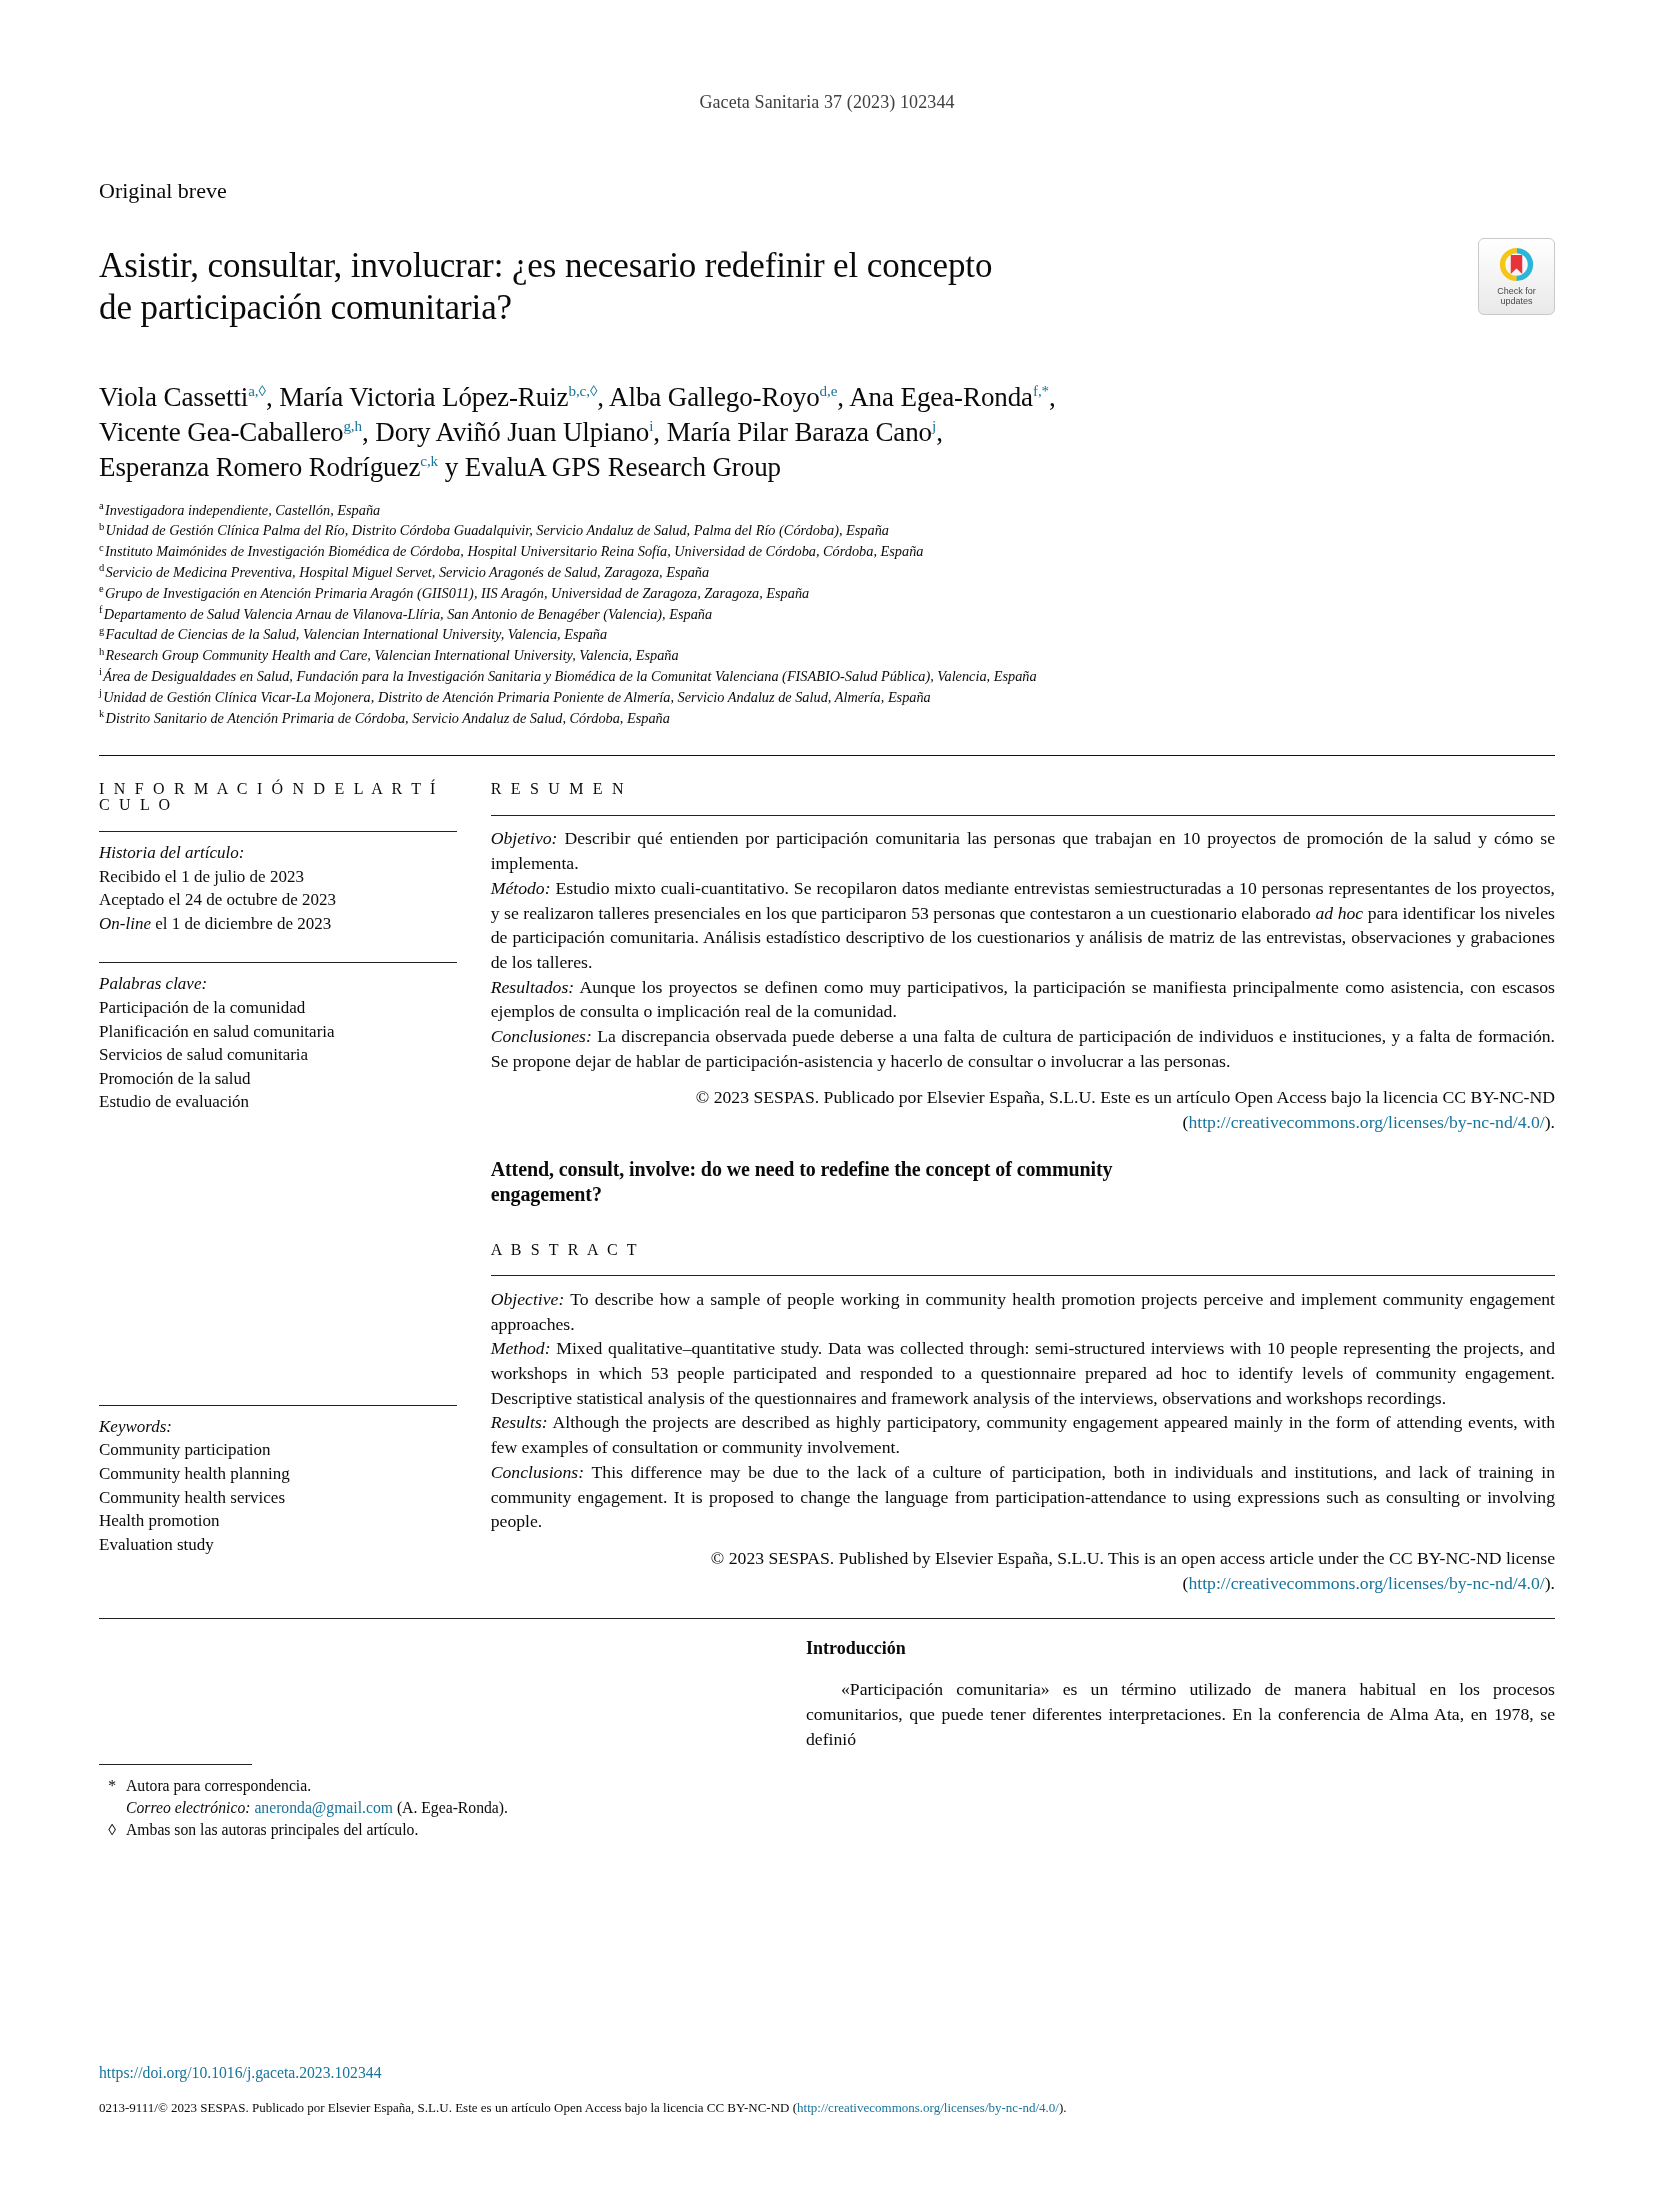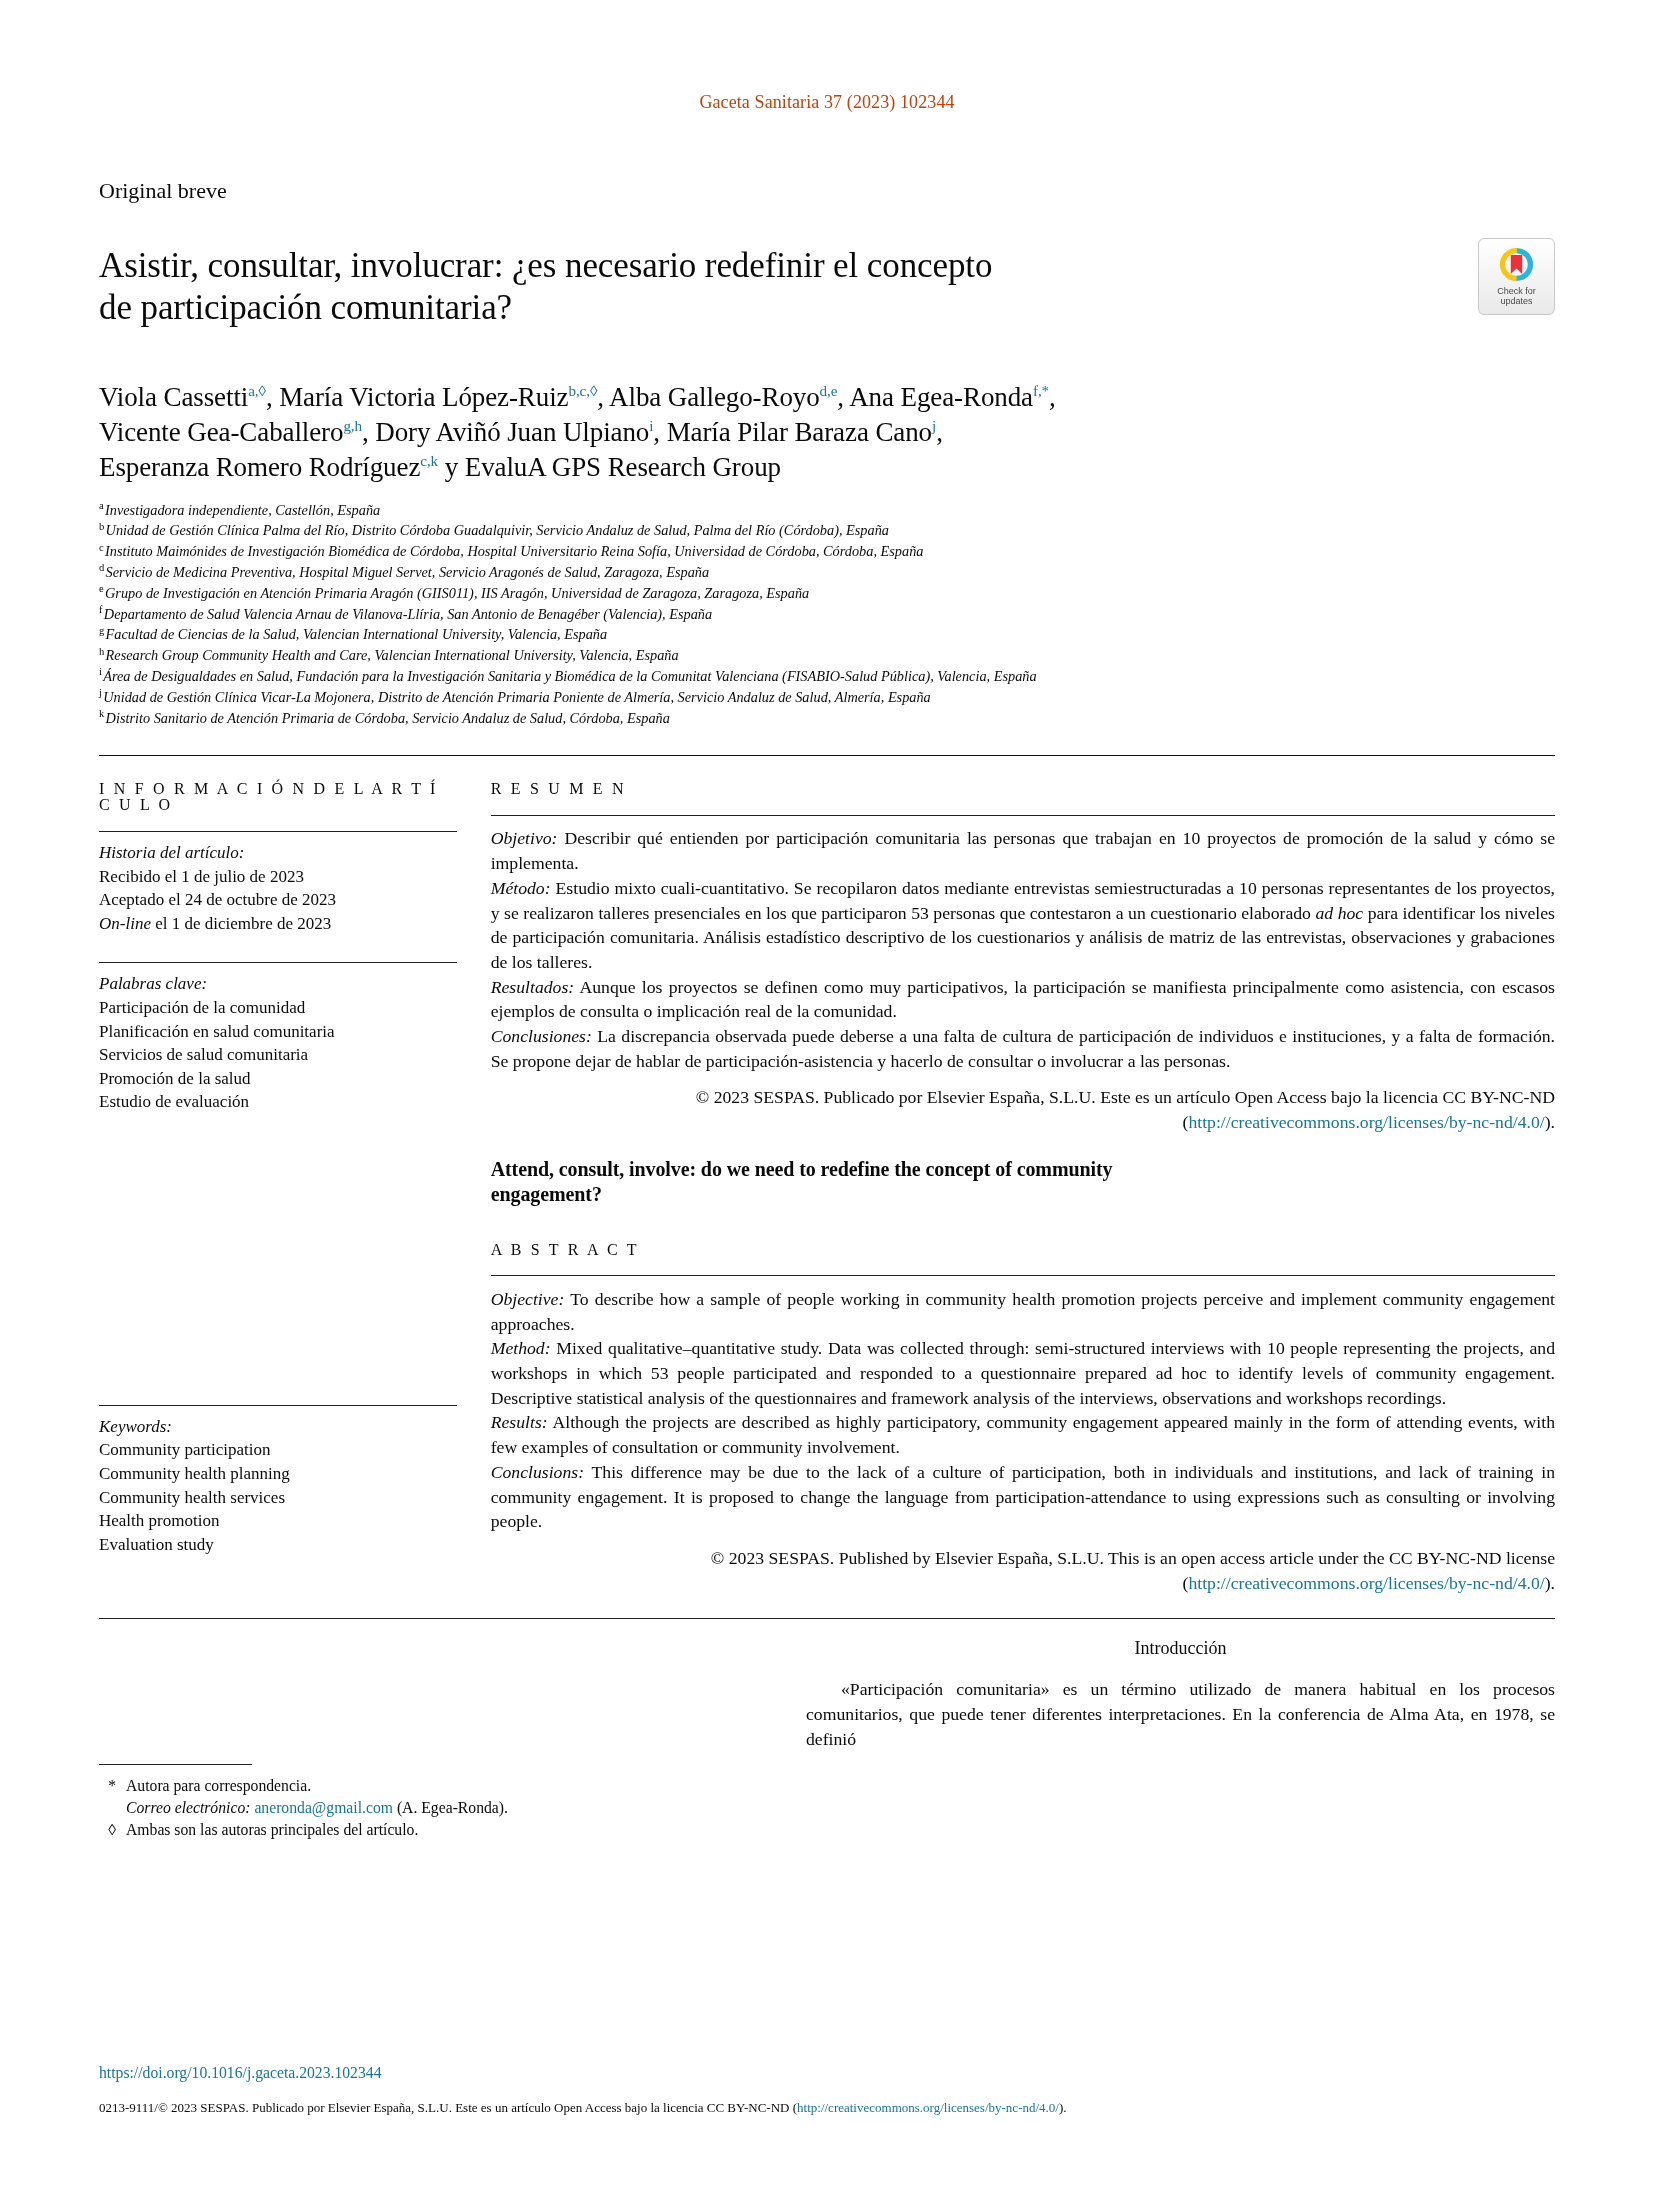--- a/index.html
+++ b/index.html
@@ -19,21 +19,21 @@
     position: relative;
     width: 1654px;
     height: 2205px;
     box-sizing: border-box;
     padding: 0 99px;
   }
 
   
   .runhead {
     text-align: center;
-    color: #c2410c;
+    color: #404040;
     font-size: 18px;
     letter-spacing: 0.1px;
     padding-top: 93px;
     line-height: 1;
   }
 
   
   .artclass {
     margin-top: 69px;
     font-size: 22px;
@@ -206,23 +206,23 @@
     width: 27px;
     flex: 0 0 27px;
     text-align: left;
     padding-left: 9.3px;
     box-sizing: border-box;
   }
   .fn .txt { flex: 1 1 auto; }
   .fn .it { font-style: italic; }
 
   .introhead {
-    text-align: center;
+    text-align: left;
     font-size: 18px;
-    font-weight: normal;
+    font-weight: bold;
     line-height: 1;
   }
   .intropara {
     font-size: 17.7px;
     line-height: 1.395;
     text-align: justify;
     text-indent: 35px;
     margin-top: 20px;
   }
 

